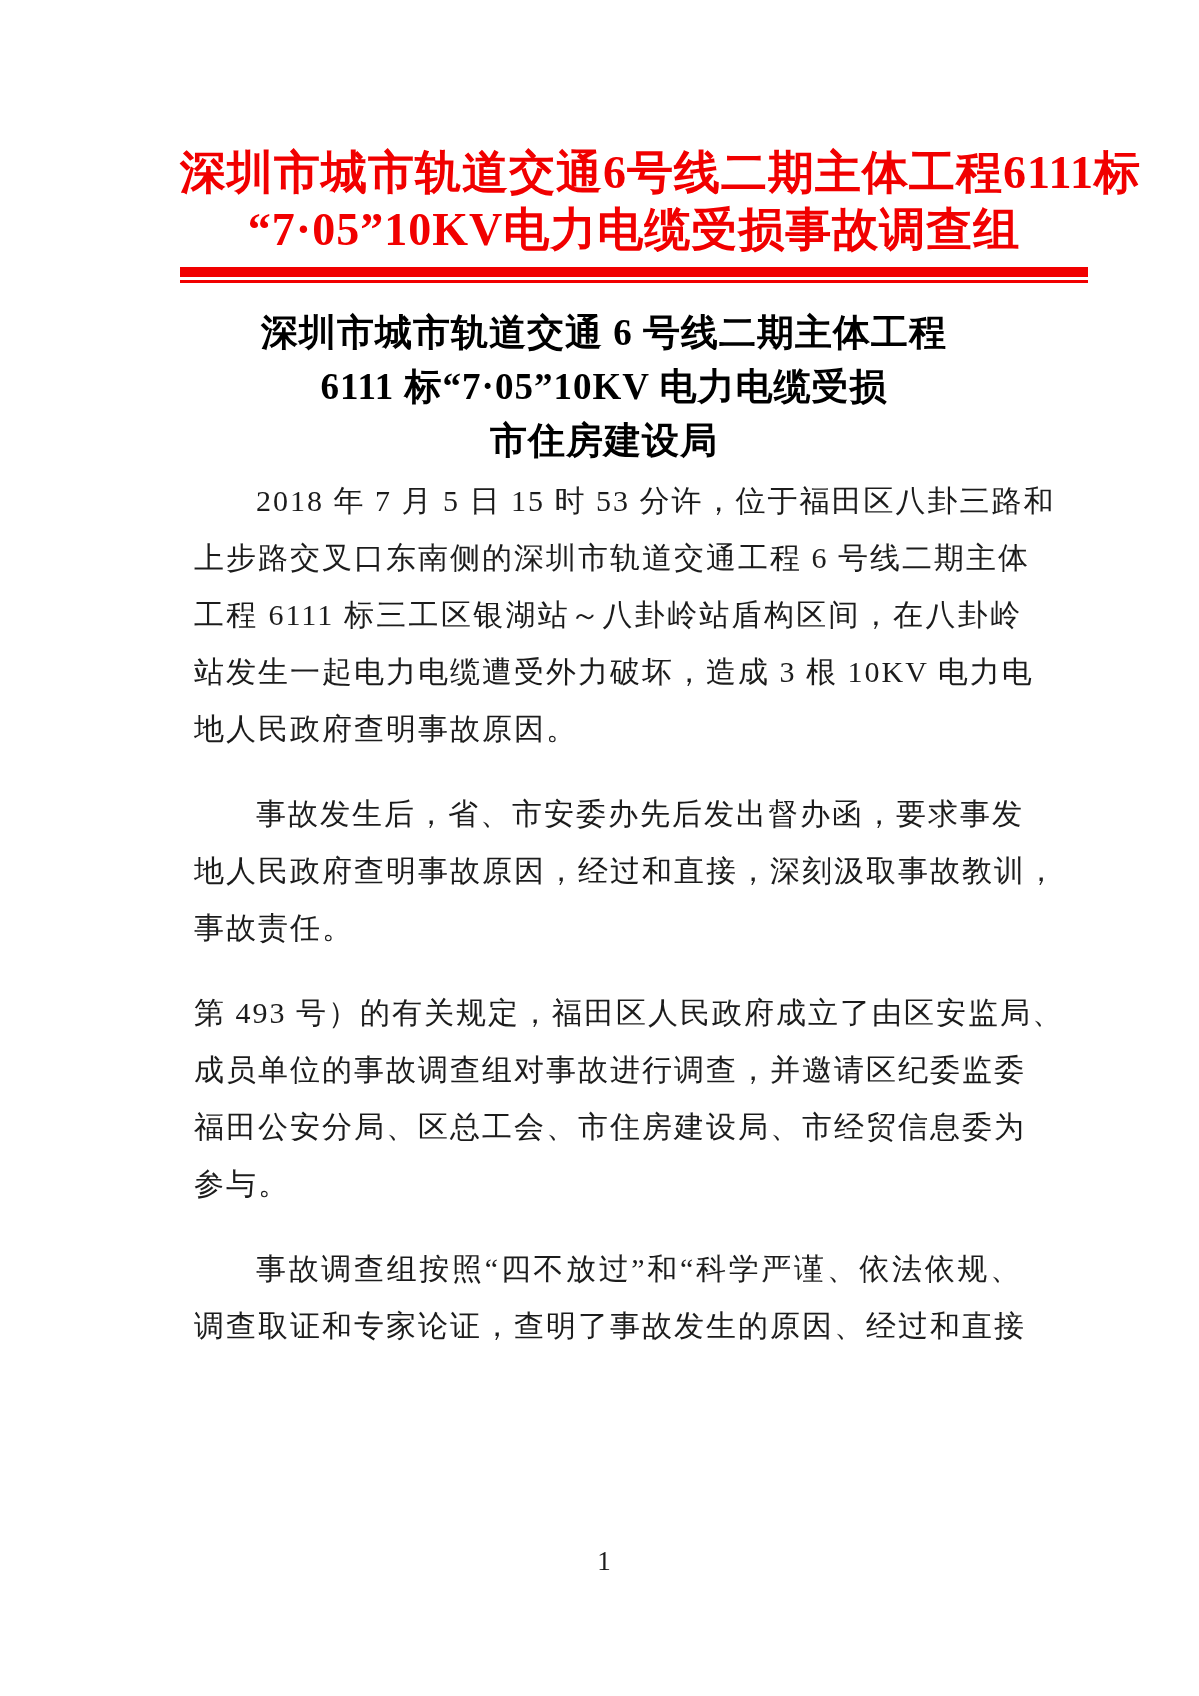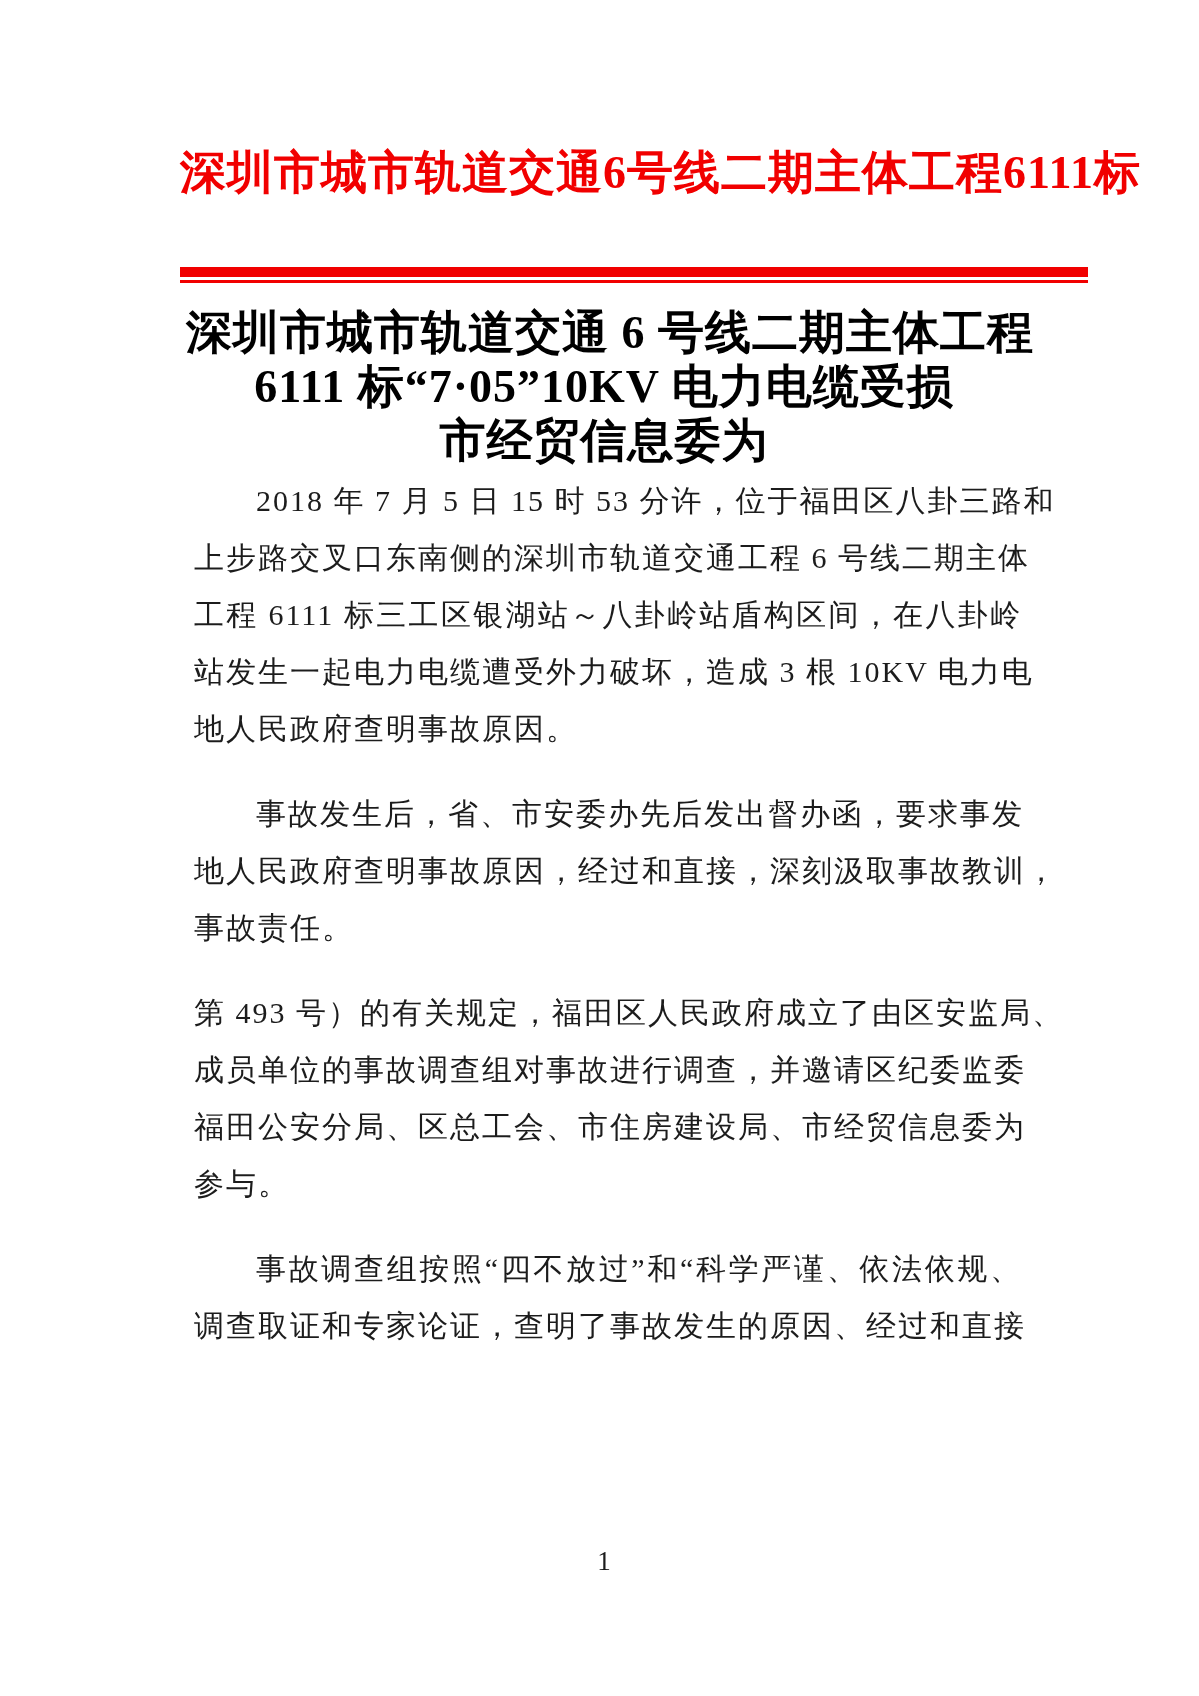--- a/index.html
+++ b/index.html
@@ -41,21 +41,21 @@
   .rule .thin  { height: 3px;  background: #f10000; margin-top: 3px; }
   
   .doc-title {
     position: absolute;
     top: 306px;
     left: 186px;
     width: 836px;
     text-align: center;
     color: #000000;
     font-weight: 900;
-    font-size: 46px;
+    font-size: 37px;
     line-height: 54px;
     letter-spacing: 1px;
     white-space: nowrap;
   }
   .doc-title .t-line { height: 54px; }
   
   .body-text {
     position: absolute;
     top: 472px;
     left: 186px;
@@ -89,31 +89,32 @@
     font-family: "Liberation Serif", "DejaVu Serif", serif;
   }
 </style>
 </head>
 <body>
 
 <div class="page">
 
   <div class="letterhead">
     <div class="lh-line">深圳市城市轨道交通6号线二期主体工程6111标</div>
+    <div class="lh-line">“7·05”10KV电力电缆受损事故调查组</div>
   </div>
 
   <div class="rule">
     <div class="thick"></div>
     <div class="thin"></div>
   </div>
 
   <div class="doc-title">
     <div class="t-line">深圳市城市轨道交通 6 号线二期主体工程</div>
     <div class="t-line">6111 标“7·05”10KV 电力电缆受损</div>
-    <div class="t-line">市经贸信息委为</div>
+    <div class="t-line">市住房建设局</div>
   </div>
 
   <div class="body-text">
 
     <div class="paragraph">
       <div class="line first">2018 年 7 月 5 日 15 时 53 分许，位于福田区八卦三路和</div>
       <div class="line">上步路交叉口东南侧的深圳市轨道交通工程 6 号线二期主体</div>
       <div class="line">工程 6111 标三工区银湖站～八卦岭站盾构区间，在八卦岭</div>
       <div class="line">站发生一起电力电缆遭受外力破坏，造成 3 根 10KV 电力电</div>
       <div class="line last">地人民政府查明事故原因。</div>

